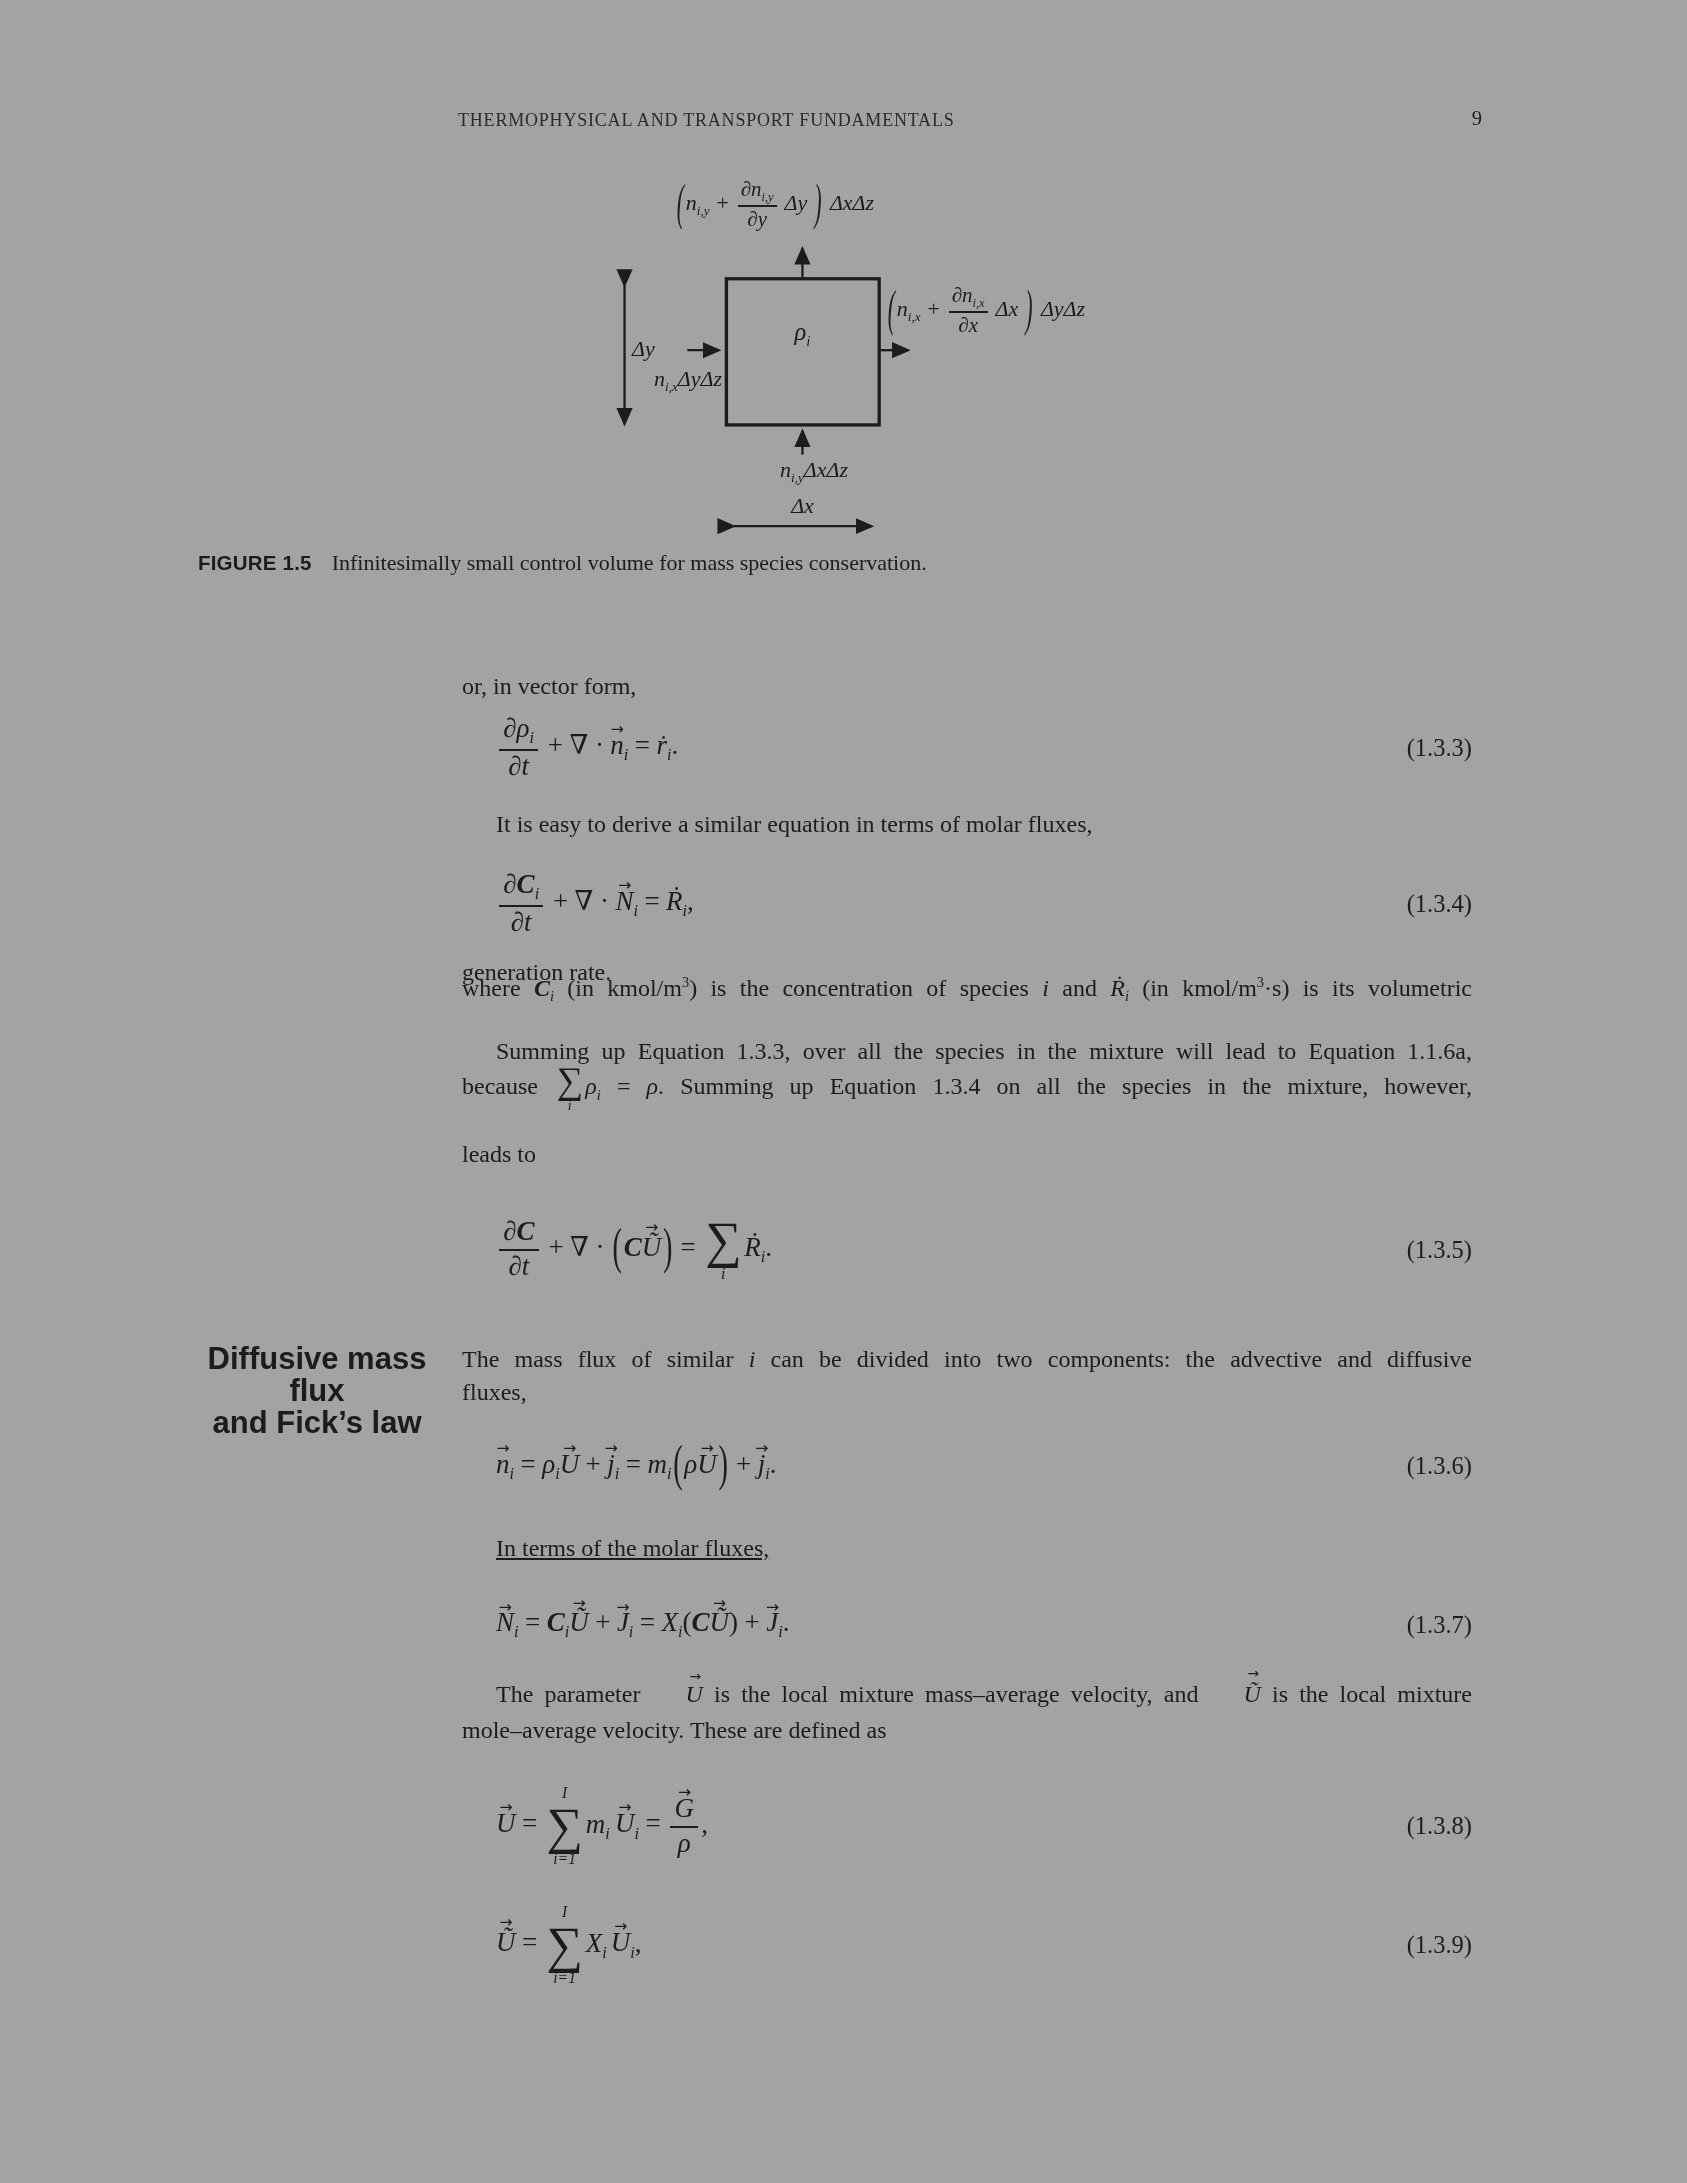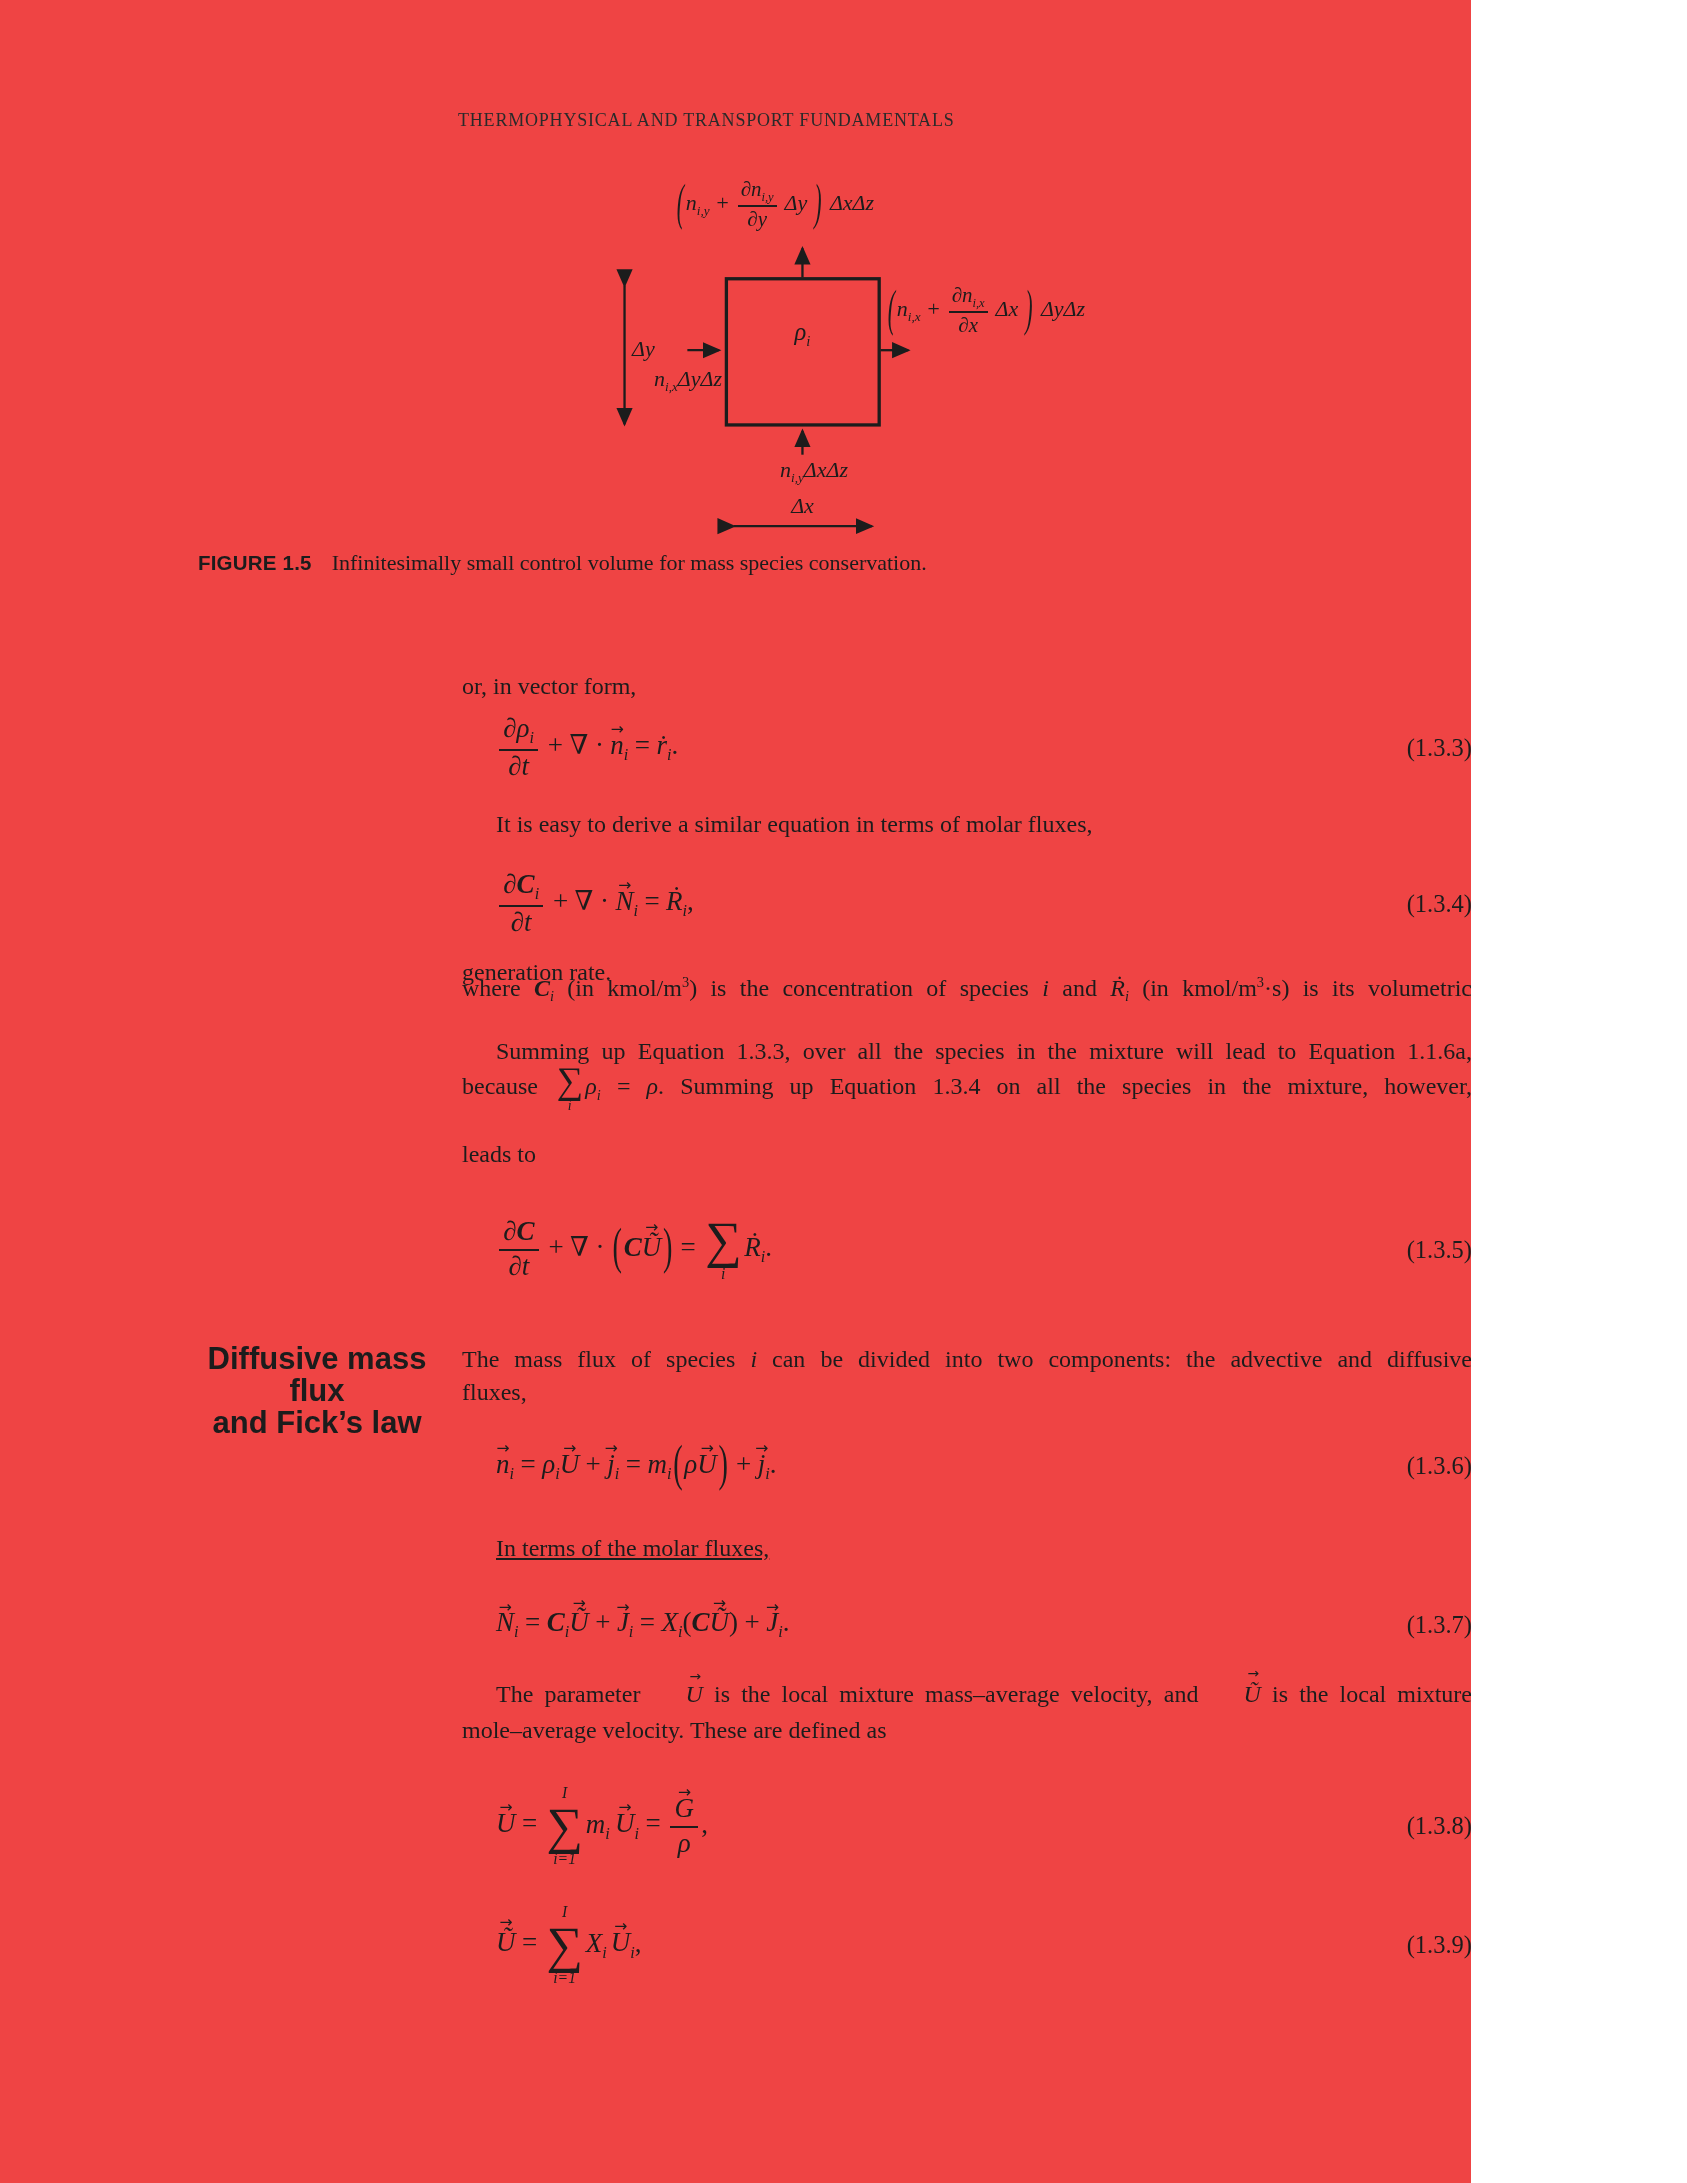--- a/index.html
+++ b/index.html
@@ -1,16 +1,16 @@
 <!DOCTYPE html>
 <html style="font-size:10.6px"><head>
 <meta charset="utf-8">
 <style>
   html,body{margin:0;padding:0;background:#ffffff;}
-  .page{position:relative;width:1471px;height:2183px;background:#ef4444;
+  .page{position:relative;width:1687px;height:2183px;background:#a3a3a3;
         font-family:"Liberation Serif","DejaVu Serif",serif;color:#1c1c1c;overflow:hidden;}
 
   
   .header-title{position:absolute;left:458px;top:110px;font-size:18px;letter-spacing:0.8px;color:#2a2a2a;}
   .page-number{position:absolute;left:1416px;top:107px;width:66px;text-align:right;font-size:20.5px;}
 
   
   .figure{position:absolute;left:576px;top:165px;width:609px;height:377px;}
   .figure svg{position:absolute;left:0;top:0;}
   .fig-label{position:absolute;font-size:22px;font-style:italic;white-space:nowrap;color:#1c1c1c;}
@@ -174,21 +174,21 @@
     </div>
     <div class="eq-tag">(1.3.5)</div>
   </div>
 
   <div class="margin-head">
     <div>Diffusive mass flux</div>
     <div>and Fick’s law</div>
   </div>
 
   <div class="para jl" style="top:1343px;">
-    <span>The mass flux of species </span><span class="mi">i</span><span> can be divided into two components: the advective and diffusive</span>
+    <span>The mass flux of similar </span><span class="mi">i</span><span> can be divided into two components: the advective and diffusive</span>
   </div>
   <div class="para noj" style="top:1376px;">fluxes,</div>
 
   <div class="eq-row" style="top:1434px;height:64px;">
     <div class="eq-content">
       <span class="vec"><span class="arr">→</span><span class="mi">n</span></span><span class="sb">i</span><span class="op">=</span><span class="mi">ρ</span><span class="sb">i</span><span class="vec"><span class="arr">→</span><span class="mi">U</span></span><span class="op">+</span><span class="vec"><span class="arr">→</span><span class="mi">j</span></span><span class="sb">i</span><span class="op">=</span><span class="mi">m</span><span class="sb">i</span><span class="bigp">(</span><span class="mi">ρ</span><span class="vec"><span class="arr">→</span><span class="mi">U</span></span><span class="bigp">)</span><span class="op">+</span><span class="vec"><span class="arr">→</span><span class="mi">j</span></span><span class="sb">i</span><span>.</span>
     </div>
     <div class="eq-tag">(1.3.6)</div>
   </div>
 

